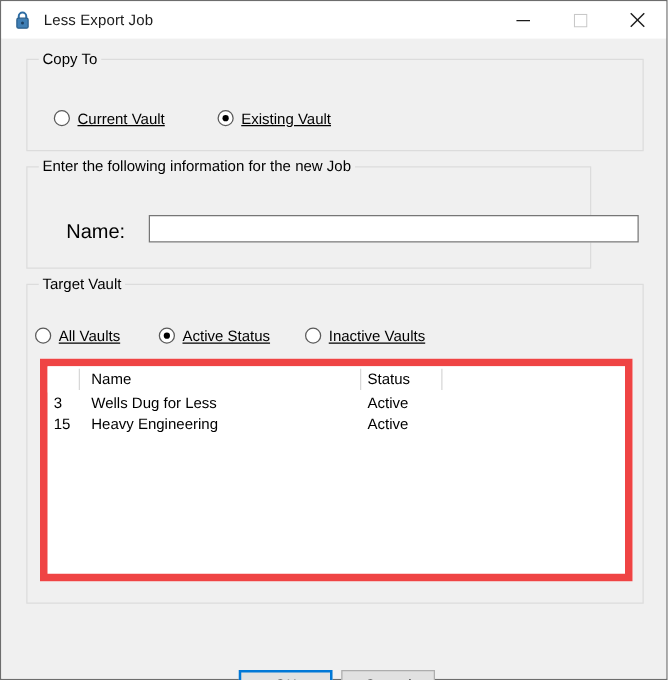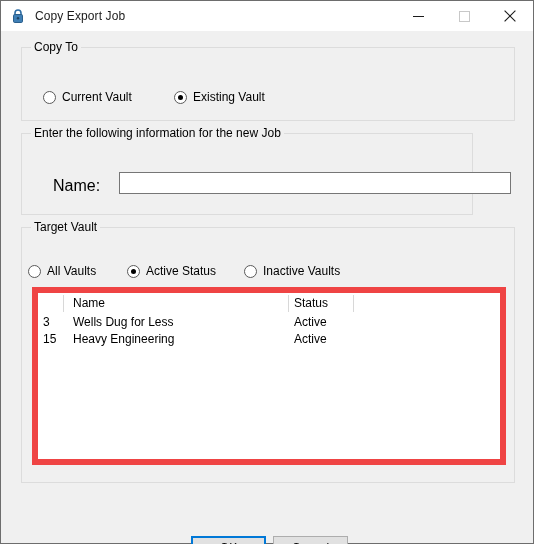--- a/index.html
+++ b/index.html
@@ -91,23 +91,23 @@
   }
 
   #gb-copyto   { left: 20px; top: 16px;  width: 494px; height: 74px; }
   #gb-info     { left: 20px; top: 102px; width: 452px; height: 82px; text-decoration: underline; }
   #gb-target   { left: 20px; top: 196px; width: 494px; height: 256px; }
 
   
   .radio {
     position: absolute;
     display: flex;
-    align-items: center;
     height: 18px;
     cursor: default;
+    text-decoration: underline;
   }
   .radio .dot {
     width: 13px;
     height: 13px;
     border-radius: 50%;
     border: 1px solid #5a5a5a;
     background: #ffffff;
     box-sizing: border-box;
     flex: none;
     position: relative;
@@ -239,21 +239,21 @@
 <body>
 
 <div class="window">
 
   <div class="titlebar">
     <svg class="title-icon" viewBox="0 0 16 16">
       <path d="M5 7V5a3 3 0 0 1 6 0v2" fill="none" stroke="#2e6da4" stroke-width="1.6"></path>
       <rect x="3.5" y="6.5" width="9" height="8" rx="1.2" fill="#3f7fb5" stroke="#2b5f8c" stroke-width="1"></rect>
       <circle cx="8" cy="10.3" r="1.2" fill="#1d4265"></circle>
     </svg>
-    <span class="title-text">Copy Export Job</span>
+    <span class="title-text">Less Export Job</span>
 
     <div class="winbtns">
       <div class="winbtn">
         <svg width="11" height="11" viewBox="0 0 11 11">
           <line x1="0" y1="5.5" x2="11" y2="5.5" stroke="currentColor" stroke-width="1"></line>
         </svg>
       </div>
       <div class="winbtn disabled">
         <svg width="11" height="11" viewBox="0 0 11 11">
           <rect x="0.5" y="0.5" width="10" height="10" fill="none" stroke="currentColor" stroke-width="1"></rect>

